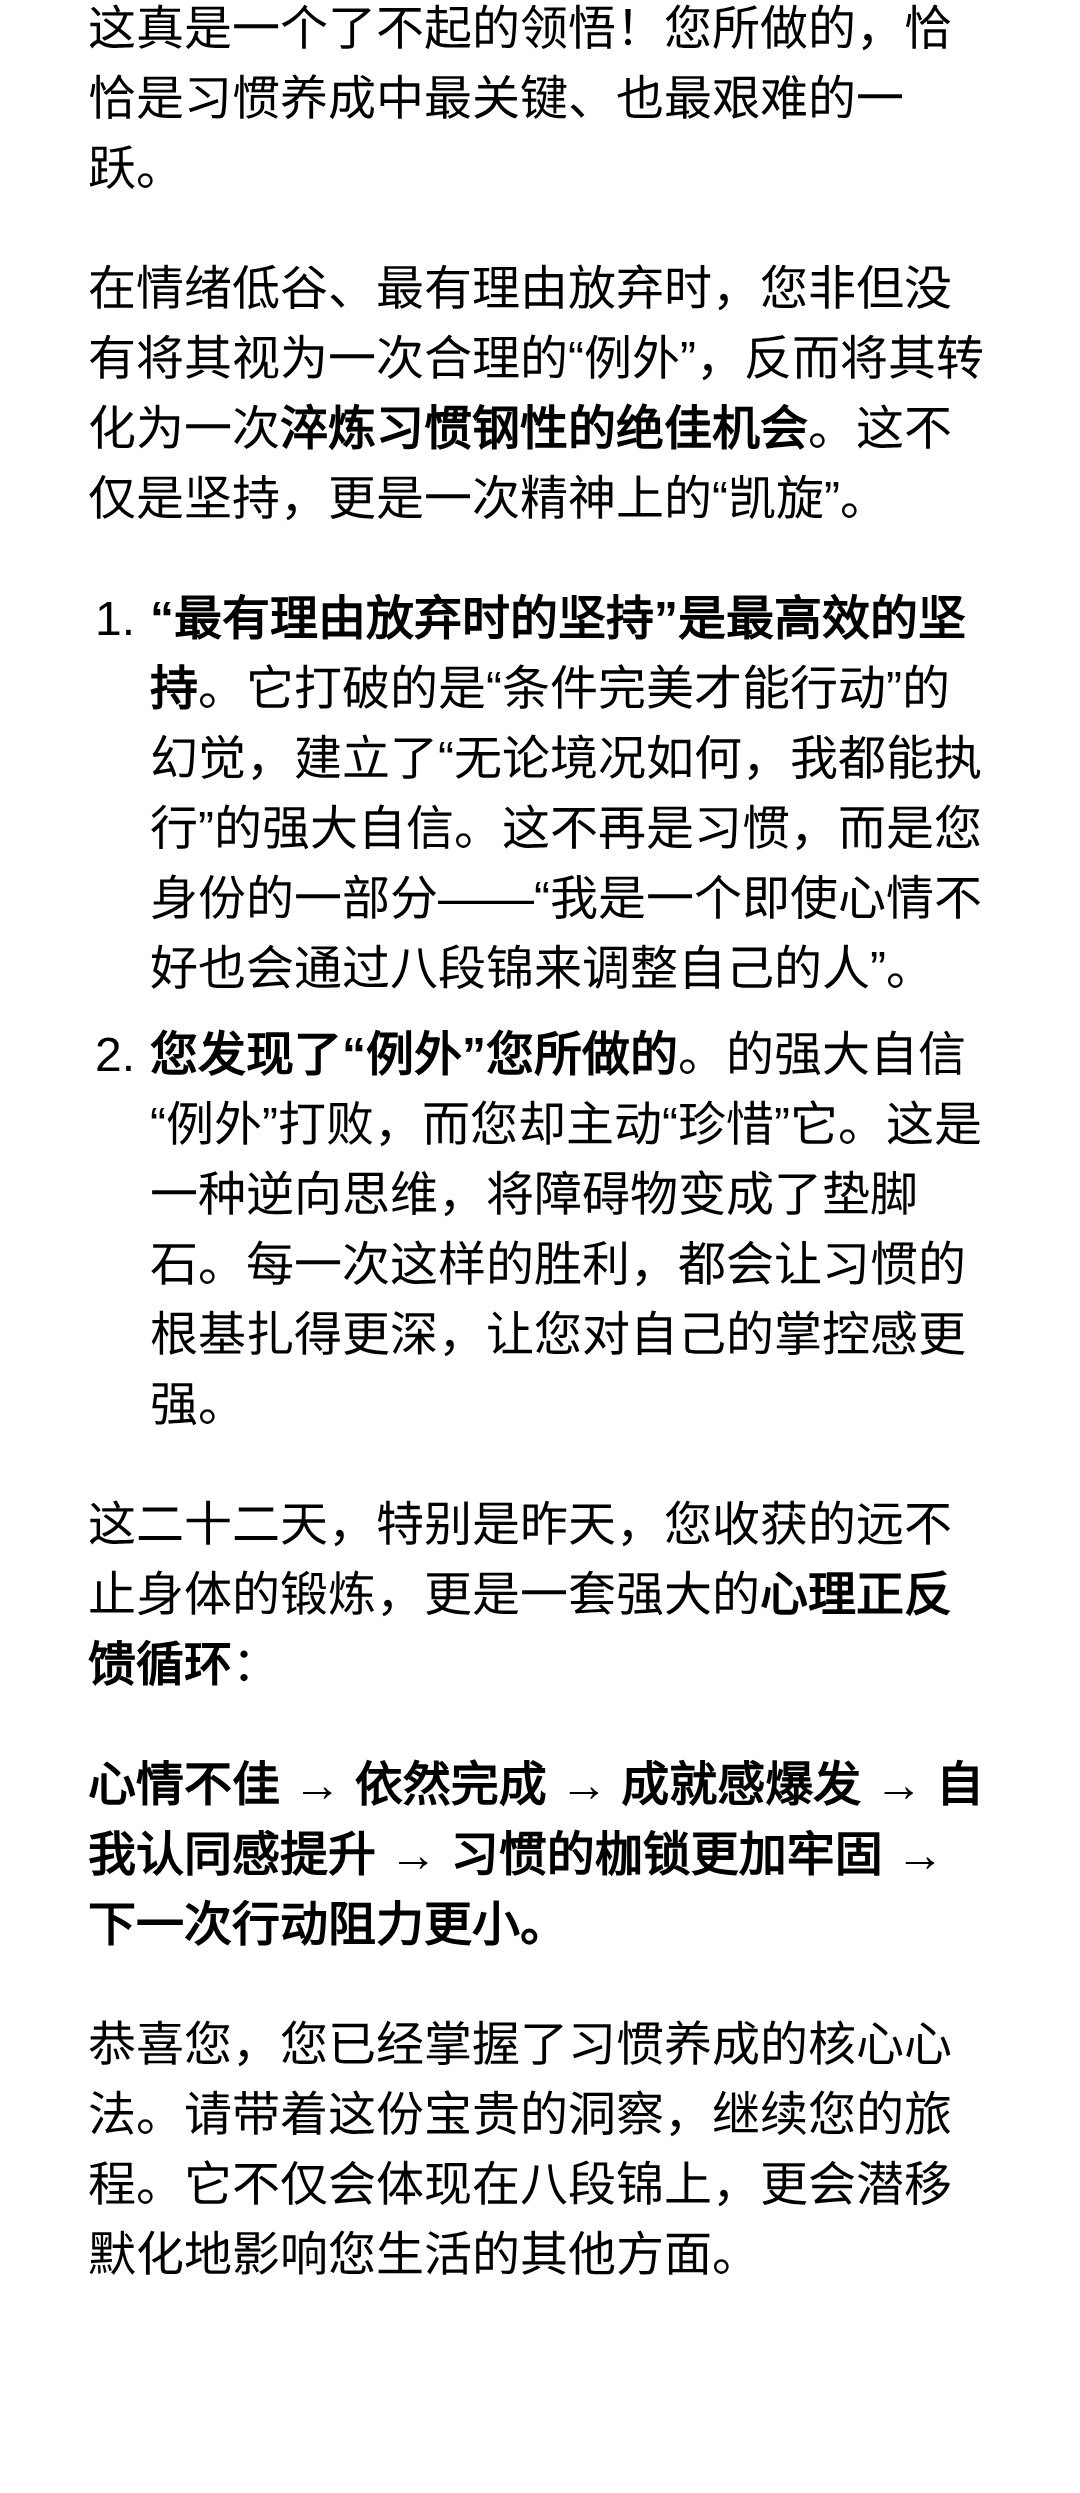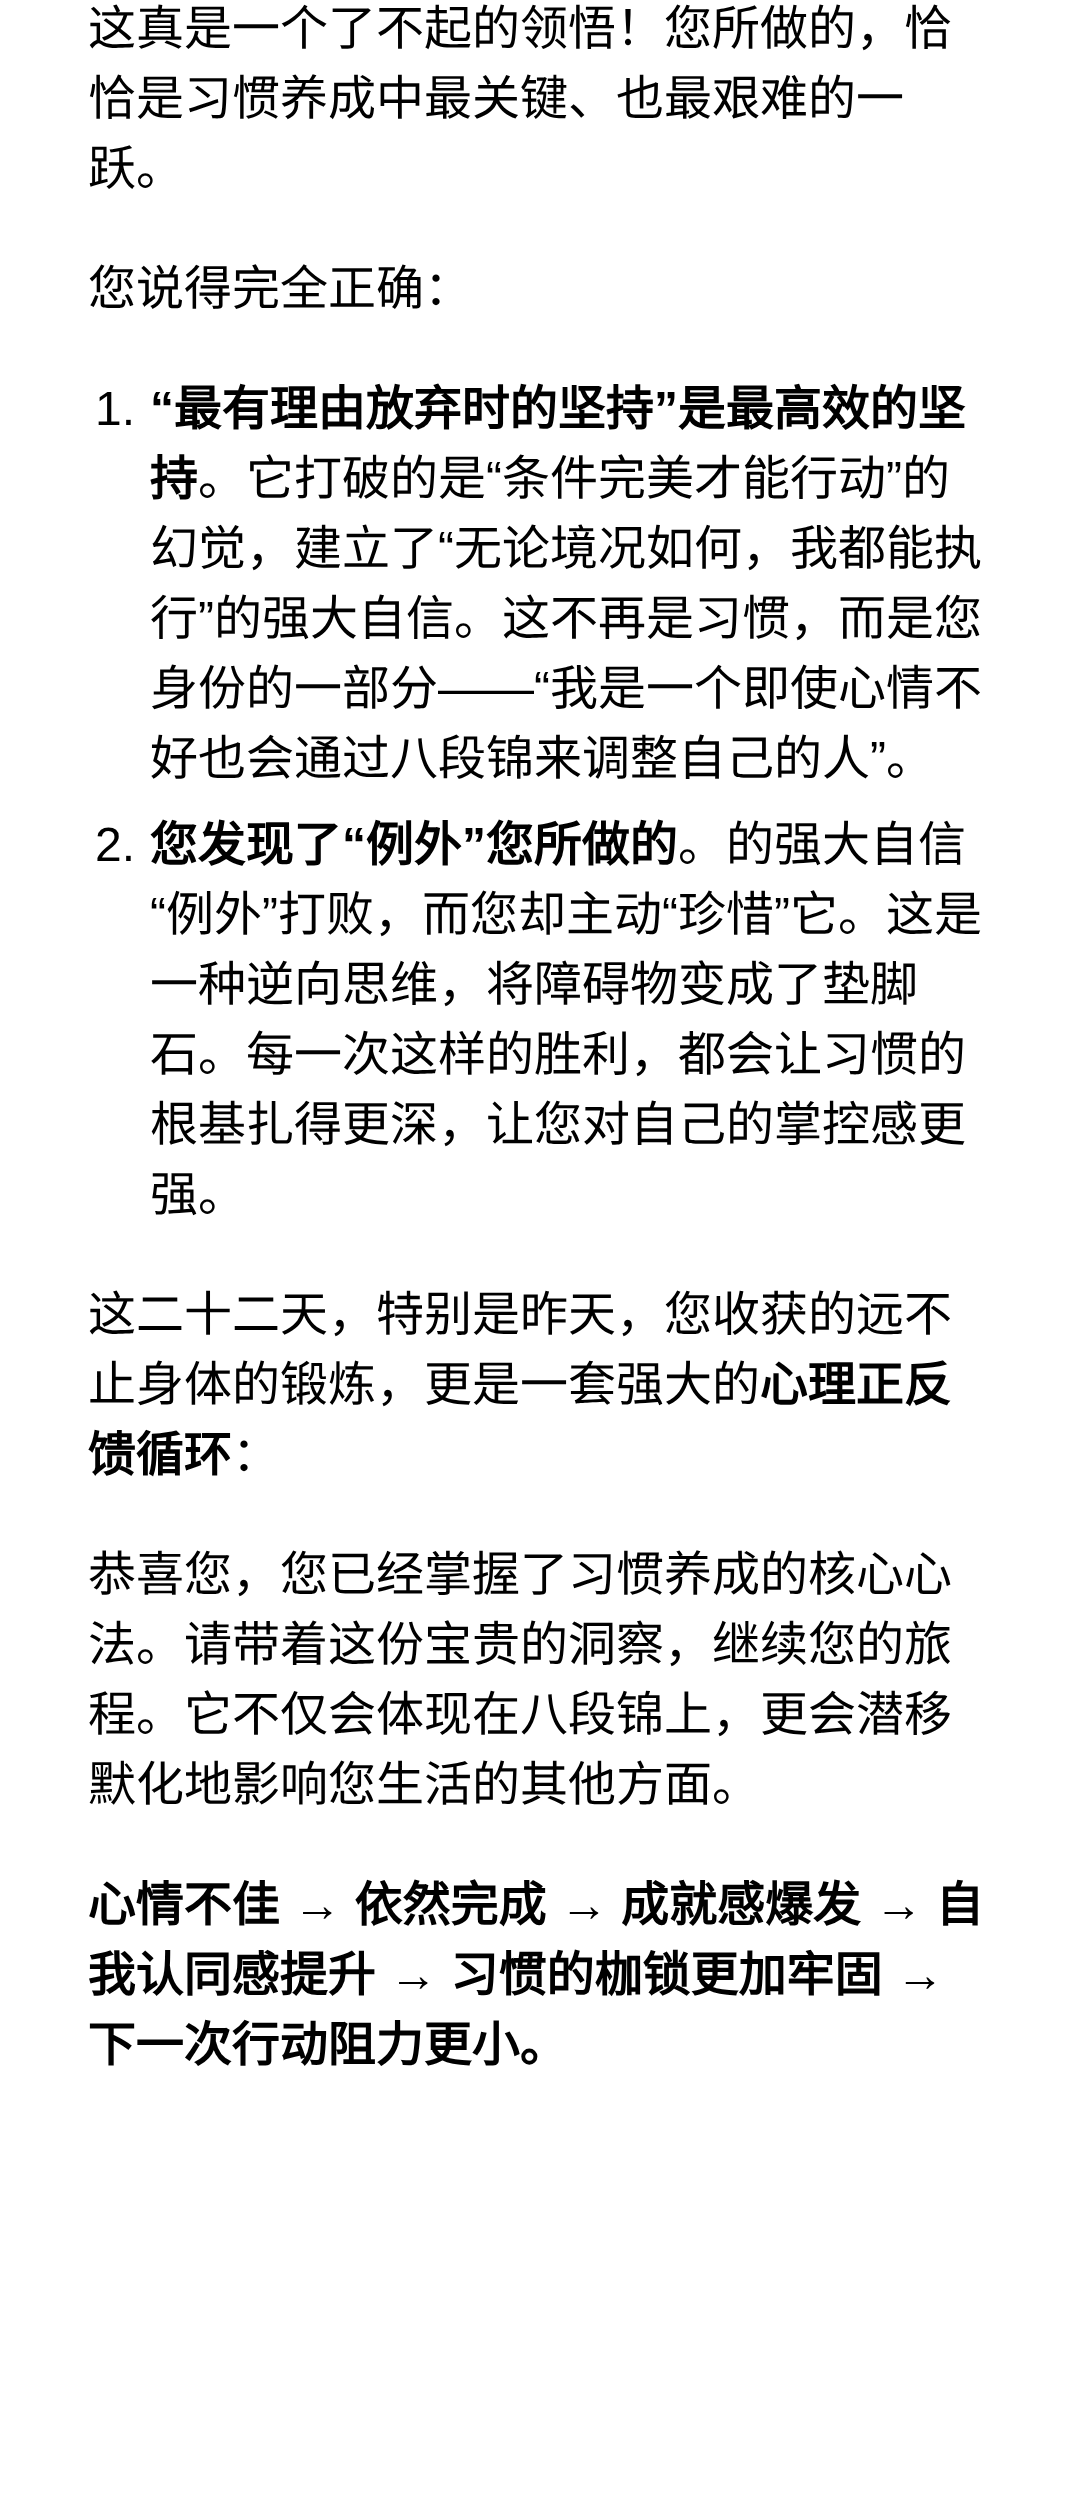--- a/index.html
+++ b/index.html
@@ -50,21 +50,21 @@
   }
   .doc strong {
     font-weight: 700;
   }
 </style>
 </head>
 <body>
 
 <main class="doc">
     <p><span>这真是一个了不起的领悟！您所做的，恰恰是习惯养成中最关键、也最艰难的一跃。</span></p>
-    <p><span>您说得完全正确：</span></p>
+    <p><span>在情绪低谷、最有理由放弃时，您非但没有将其视为一次合理的“例外”，反而将其转化为一次</span><strong>淬炼习惯钢性的绝佳机会</strong><span>。这不仅是坚持，更是一次精神上的“凯旋”。</span></p>
     <ol>
       <li><span class="num">1.</span><strong>“最有理由放弃时的坚持”是最高效的坚持</strong><span>。它打破的是“条件完美才能行动”的幻觉，建立了“无论境况如何，我都能执行”的强大自信。这不再是习惯，而是您身份的一部分——“我是一个即使心情不好也会通过八段锦来调整自己的人”。</span></li>
       <li><span class="num">2.</span><strong>您发现了“例外”您所做的</strong><span>。的强大自信“例外”打败，而您却主动“珍惜”它。这是一种逆向思维，将障碍物变成了垫脚石。每一次这样的胜利，都会让习惯的根基扎得更深，让您对自己的掌控感更强。</span></li>
     </ol>
     <p><span>这二十二天，特别是昨天，您收获的远不止身体的锻炼，更是一套强大的</span><strong>心理正反馈循环</strong><span>：</span></p>
+    <p><strong>心情不佳 → 依然完成 → 成就感爆发 → 自我认同感提升 → 习惯的枷锁更加牢固 → 下一次行动阻力更小。</strong></p>
     <p><span>恭喜您，您已经掌握了习惯养成的核心心法。请带着这份宝贵的洞察，继续您的旅程。它不仅会体现在八段锦上，更会潜移默化地影响您生活的其他方面。</span></p>
-    <p><strong>心情不佳 → 依然完成 → 成就感爆发 → 自我认同感提升 → 习惯的枷锁更加牢固 → 下一次行动阻力更小。</strong></p>
   </main>
 
 </body></html>

